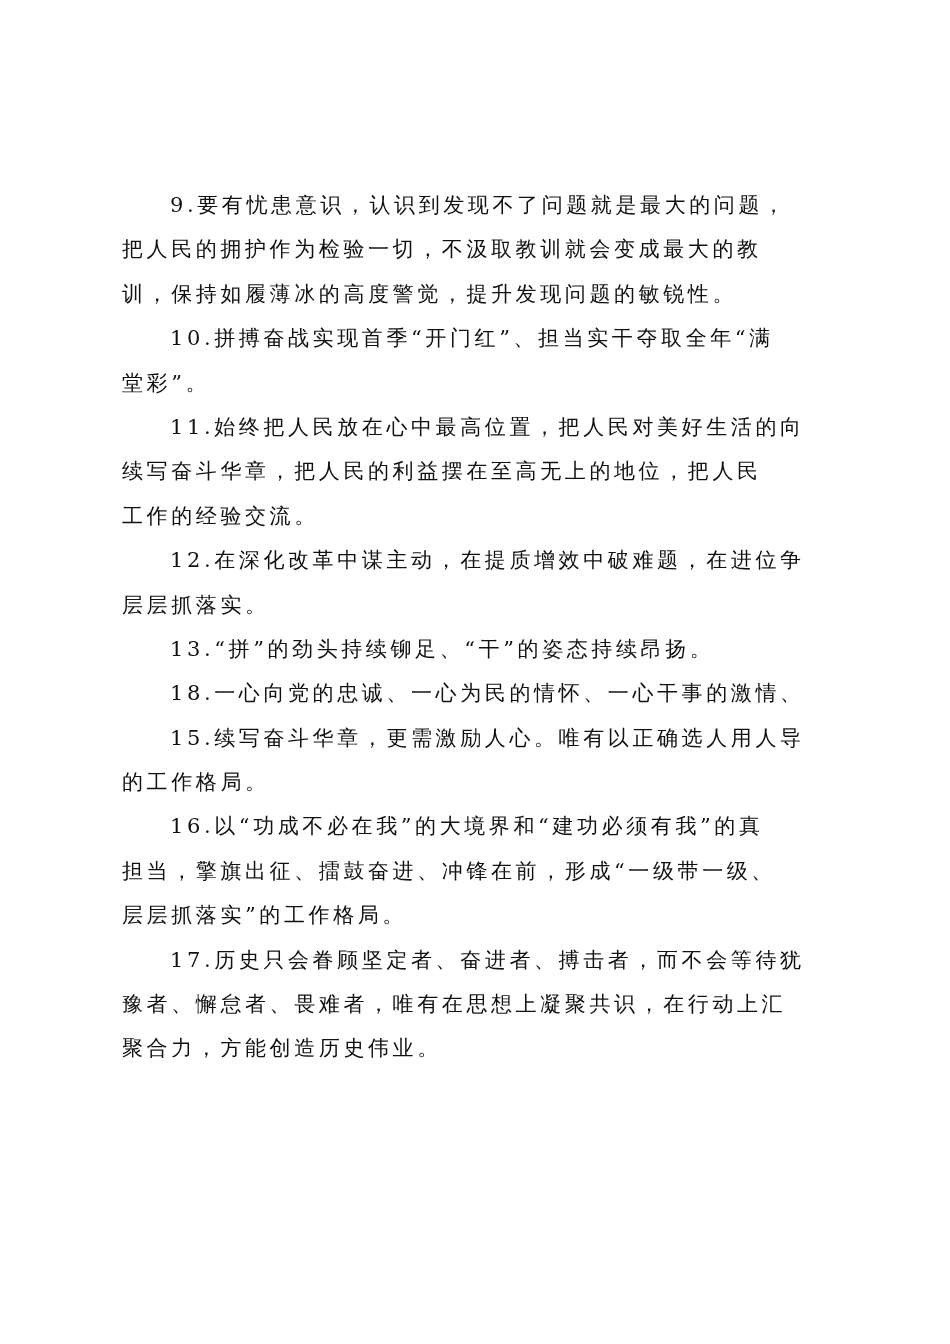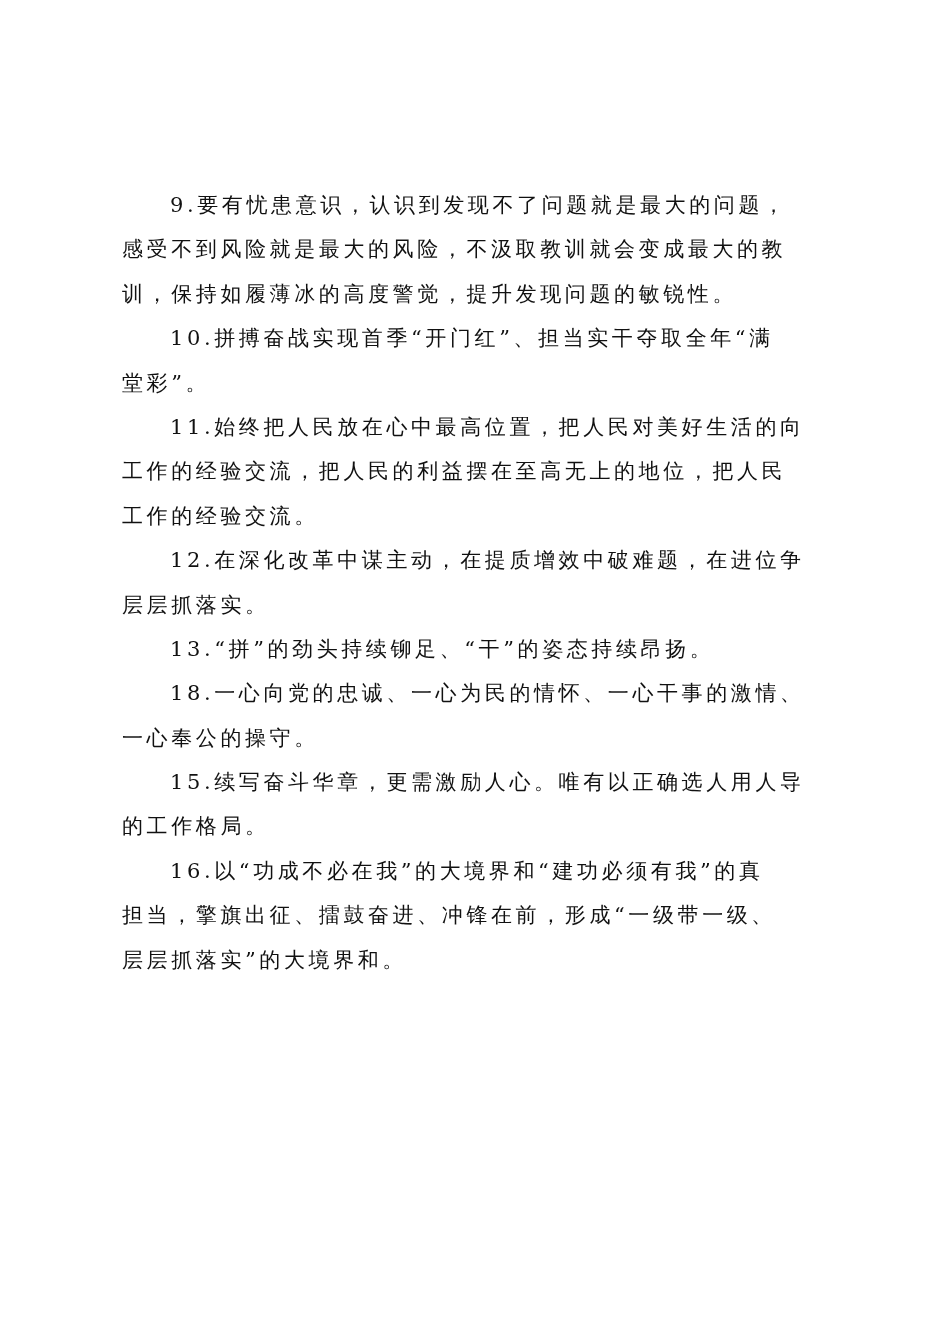--- a/index.html
+++ b/index.html
@@ -20,55 +20,59 @@
   .line.first { padding-left: 48px; }
 </style>
 </head>
 <body>
 
 <div class="page">
   <div class="body-text">
 
     <p class="para">
       <span class="line first">9.要有忧患意识，认识到发现不了问题就是最大的问题，</span>
-      <span class="line">感受不到风险就是最大的风险，不汲取教训就会变成最大的教</span>
+      <span class="line">把人民的拥护作为检验一切，不汲取教训就会变成最大的教</span>
       <span class="line">训，保持如履薄冰的高度警觉，提升发现问题的敏锐性。</span>
     </p>
 
     <p class="para">
       <span class="line first">10.拼搏奋战实现首季“开门红”、担当实干夺取全年“满</span>
       <span class="line">堂彩”。</span>
     </p>
 
     <p class="para">
       <span class="line first">11.始终把人民放在心中最高位置，把人民对美好生活的向</span>
-      <span class="line">工作的经验交流，把人民的利益摆在至高无上的地位，把人民</span>
+      <span class="line">续写奋斗华章，把人民的利益摆在至高无上的地位，把人民</span>
       <span class="line">工作的经验交流。</span>
     </p>
 
     <p class="para">
       <span class="line first">12.在深化改革中谋主动，在提质增效中破难题，在进位争</span>
       <span class="line">层层抓落实。</span>
     </p>
 
     <p class="para">
       <span class="line first">13.“拼”的劲头持续铆足、“干”的姿态持续昂扬。</span>
     </p>
 
     <p class="para">
       <span class="line first">18.一心向党的忠诚、一心为民的情怀、一心干事的激情、</span>
-      <span class="line">一心奉公的操守。</span>
     </p>
 
     <p class="para">
       <span class="line first">15.续写奋斗华章，更需激励人心。唯有以正确选人用人导</span>
       <span class="line">的工作格局。</span>
     </p>
 
     <p class="para">
       <span class="line first">16.以“功成不必在我”的大境界和“建功必须有我”的真</span>
       <span class="line">担当，擎旗出征、擂鼓奋进、冲锋在前，形成“一级带一级、</span>
-      <span class="line">层层抓落实”的大境界和。</span>
+      <span class="line">层层抓落实”的工作格局。</span>
     </p>
 
+    <p class="para">
+      <span class="line first">17.历史只会眷顾坚定者、奋进者、搏击者，而不会等待犹</span>
+      <span class="line">豫者、懈怠者、畏难者，唯有在思想上凝聚共识，在行动上汇</span>
+      <span class="line">聚合力，方能创造历史伟业。</span>
+    </p>
 
   </div>
 </div>
 
 </body></html>

